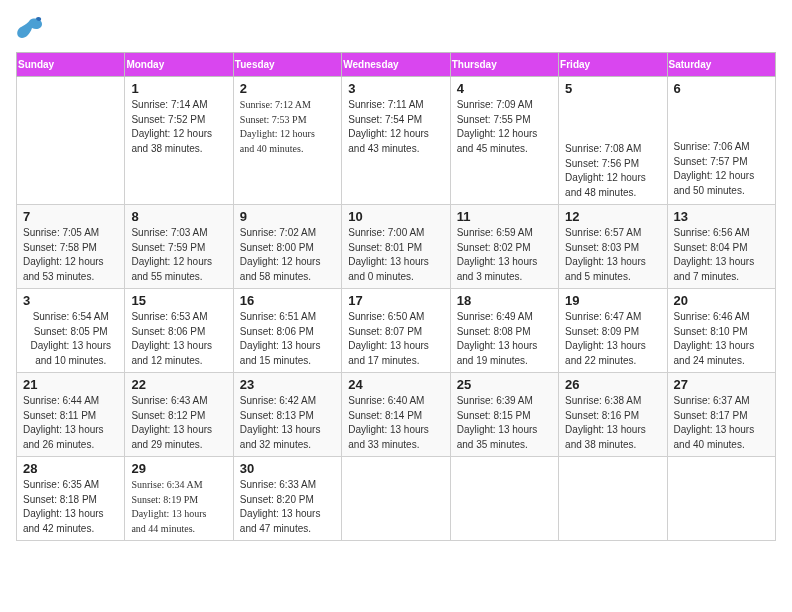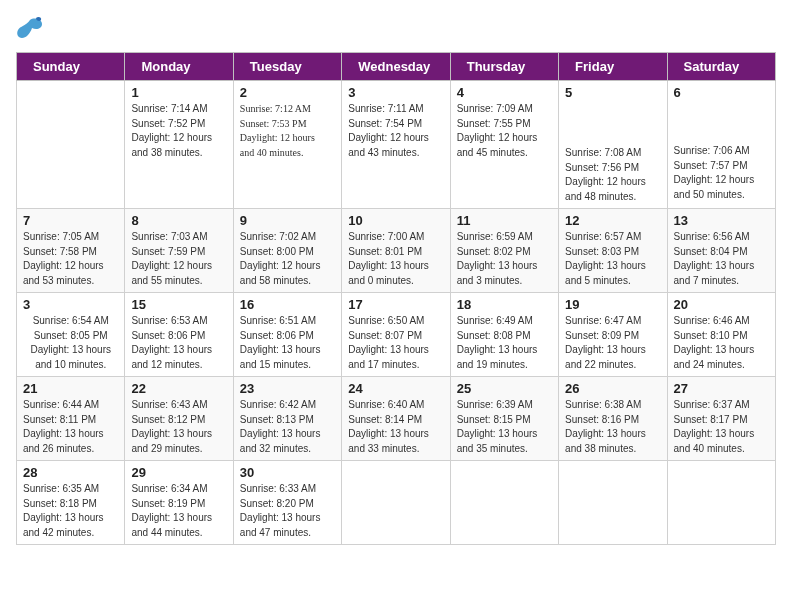--- a/index.html
+++ b/index.html
@@ -45,25 +45,25 @@
     .title-block h2 {
       font-size: 16px;
       color: #333;
       font-weight: normal;
     }
     .calendar {
       width: 100%;
       border-collapse: collapse;
     }
     .calendar th {
-      background: #701a75;
+      background: #d946ef;
       color: #fff;
-      font-size: 13px;
+      font-size: 10px;
       font-weight: bold;
-      padding: 6px 16px;
+      padding: 6px 1px;
       text-align: left;
       border: 1px solid #c0c0c0;
     }
     .calendar td {
       vertical-align: top;
       border: 1px solid #d0d0d0;
       padding: 4px 6px;
       width: 108px;
       min-height: 80px;
       background: #fff;
@@ -316,21 +316,21 @@
       <tr>
         <td>
           <span class="day-num">28</span>
           <div class="day-info" style="white-space: pre-line;">Sunrise: 6:35 AM
 Sunset: 8:18 PM
 Daylight: 13 hours
 and 42 minutes.</div>
         </td>
         <td>
           <span class="day-num">29</span>
-          <div class="day-info" style="white-space: pre-line;">Sunrise: 6:34 AM
+          <div class="day-info" style="white-space: pre-line; font-family: Liberation Serif, serif;">Sunrise: 6:34 AM
 Sunset: 8:19 PM
 Daylight: 13 hours
 and 44 minutes.</div>
         </td>
         <td>
           <span class="day-num">30</span>
           <div class="day-info" style="white-space: pre-line;">Sunrise: 6:33 AM
 Sunset: 8:20 PM
 Daylight: 13 hours
 and 47 minutes.</div>

